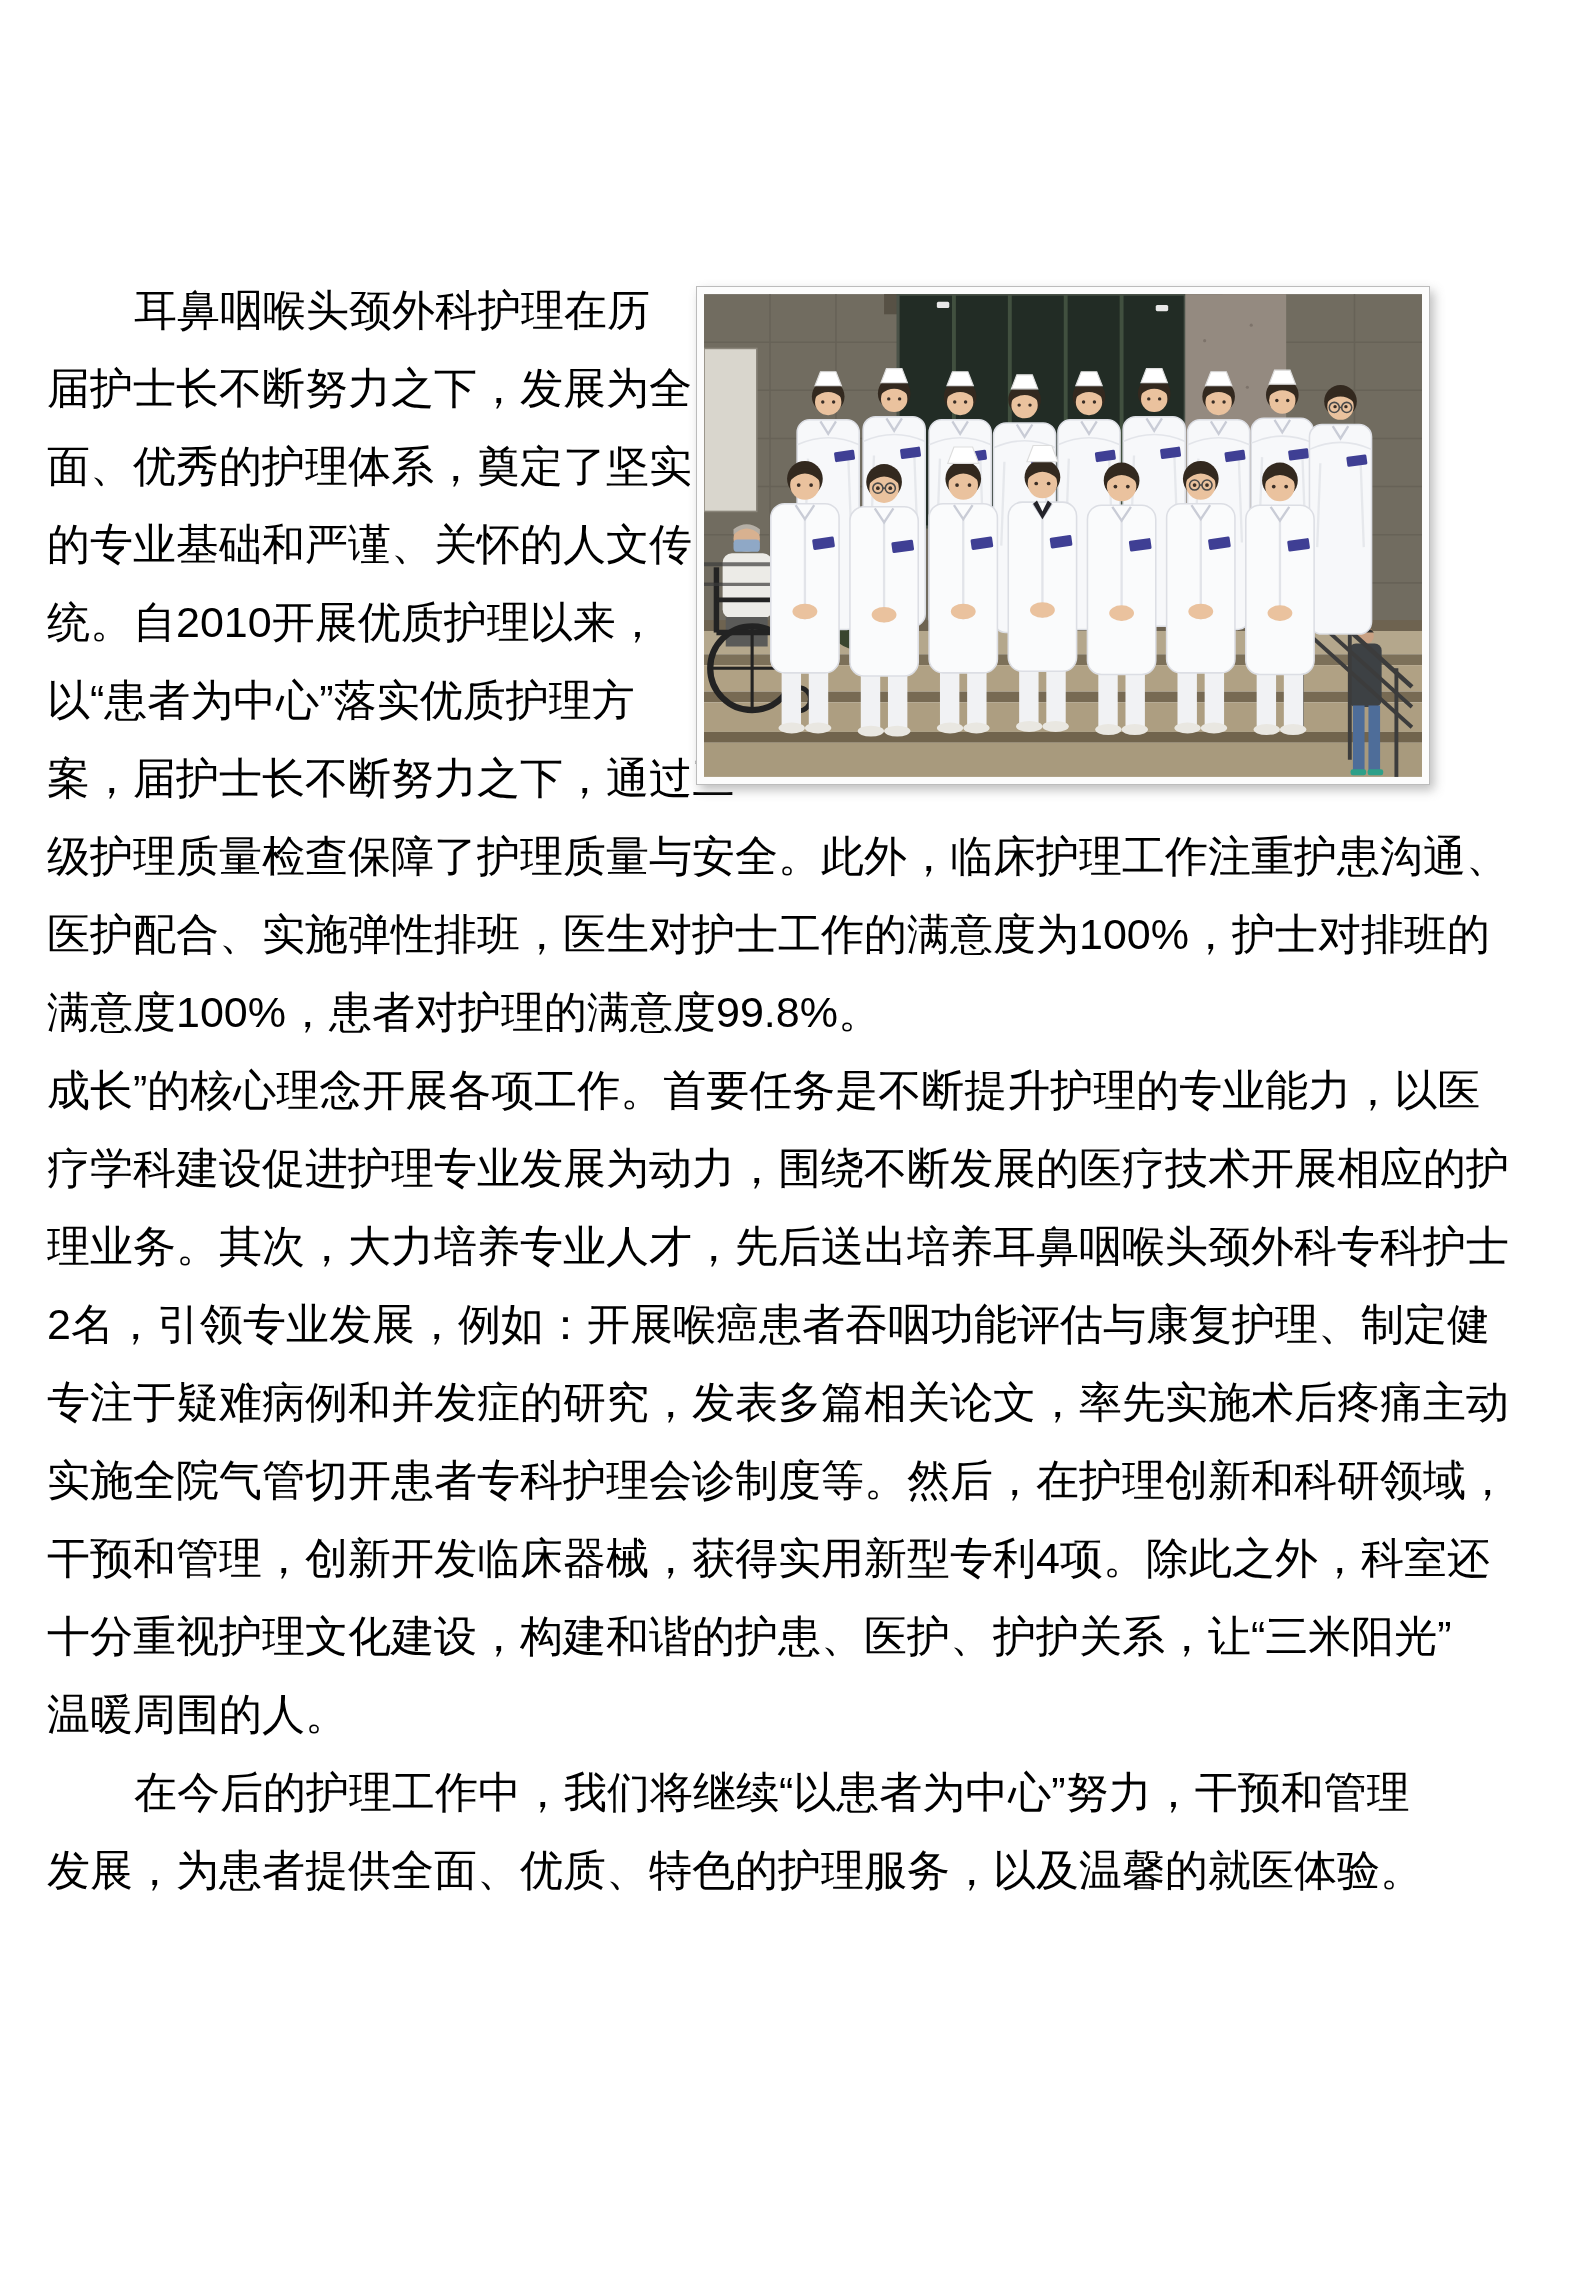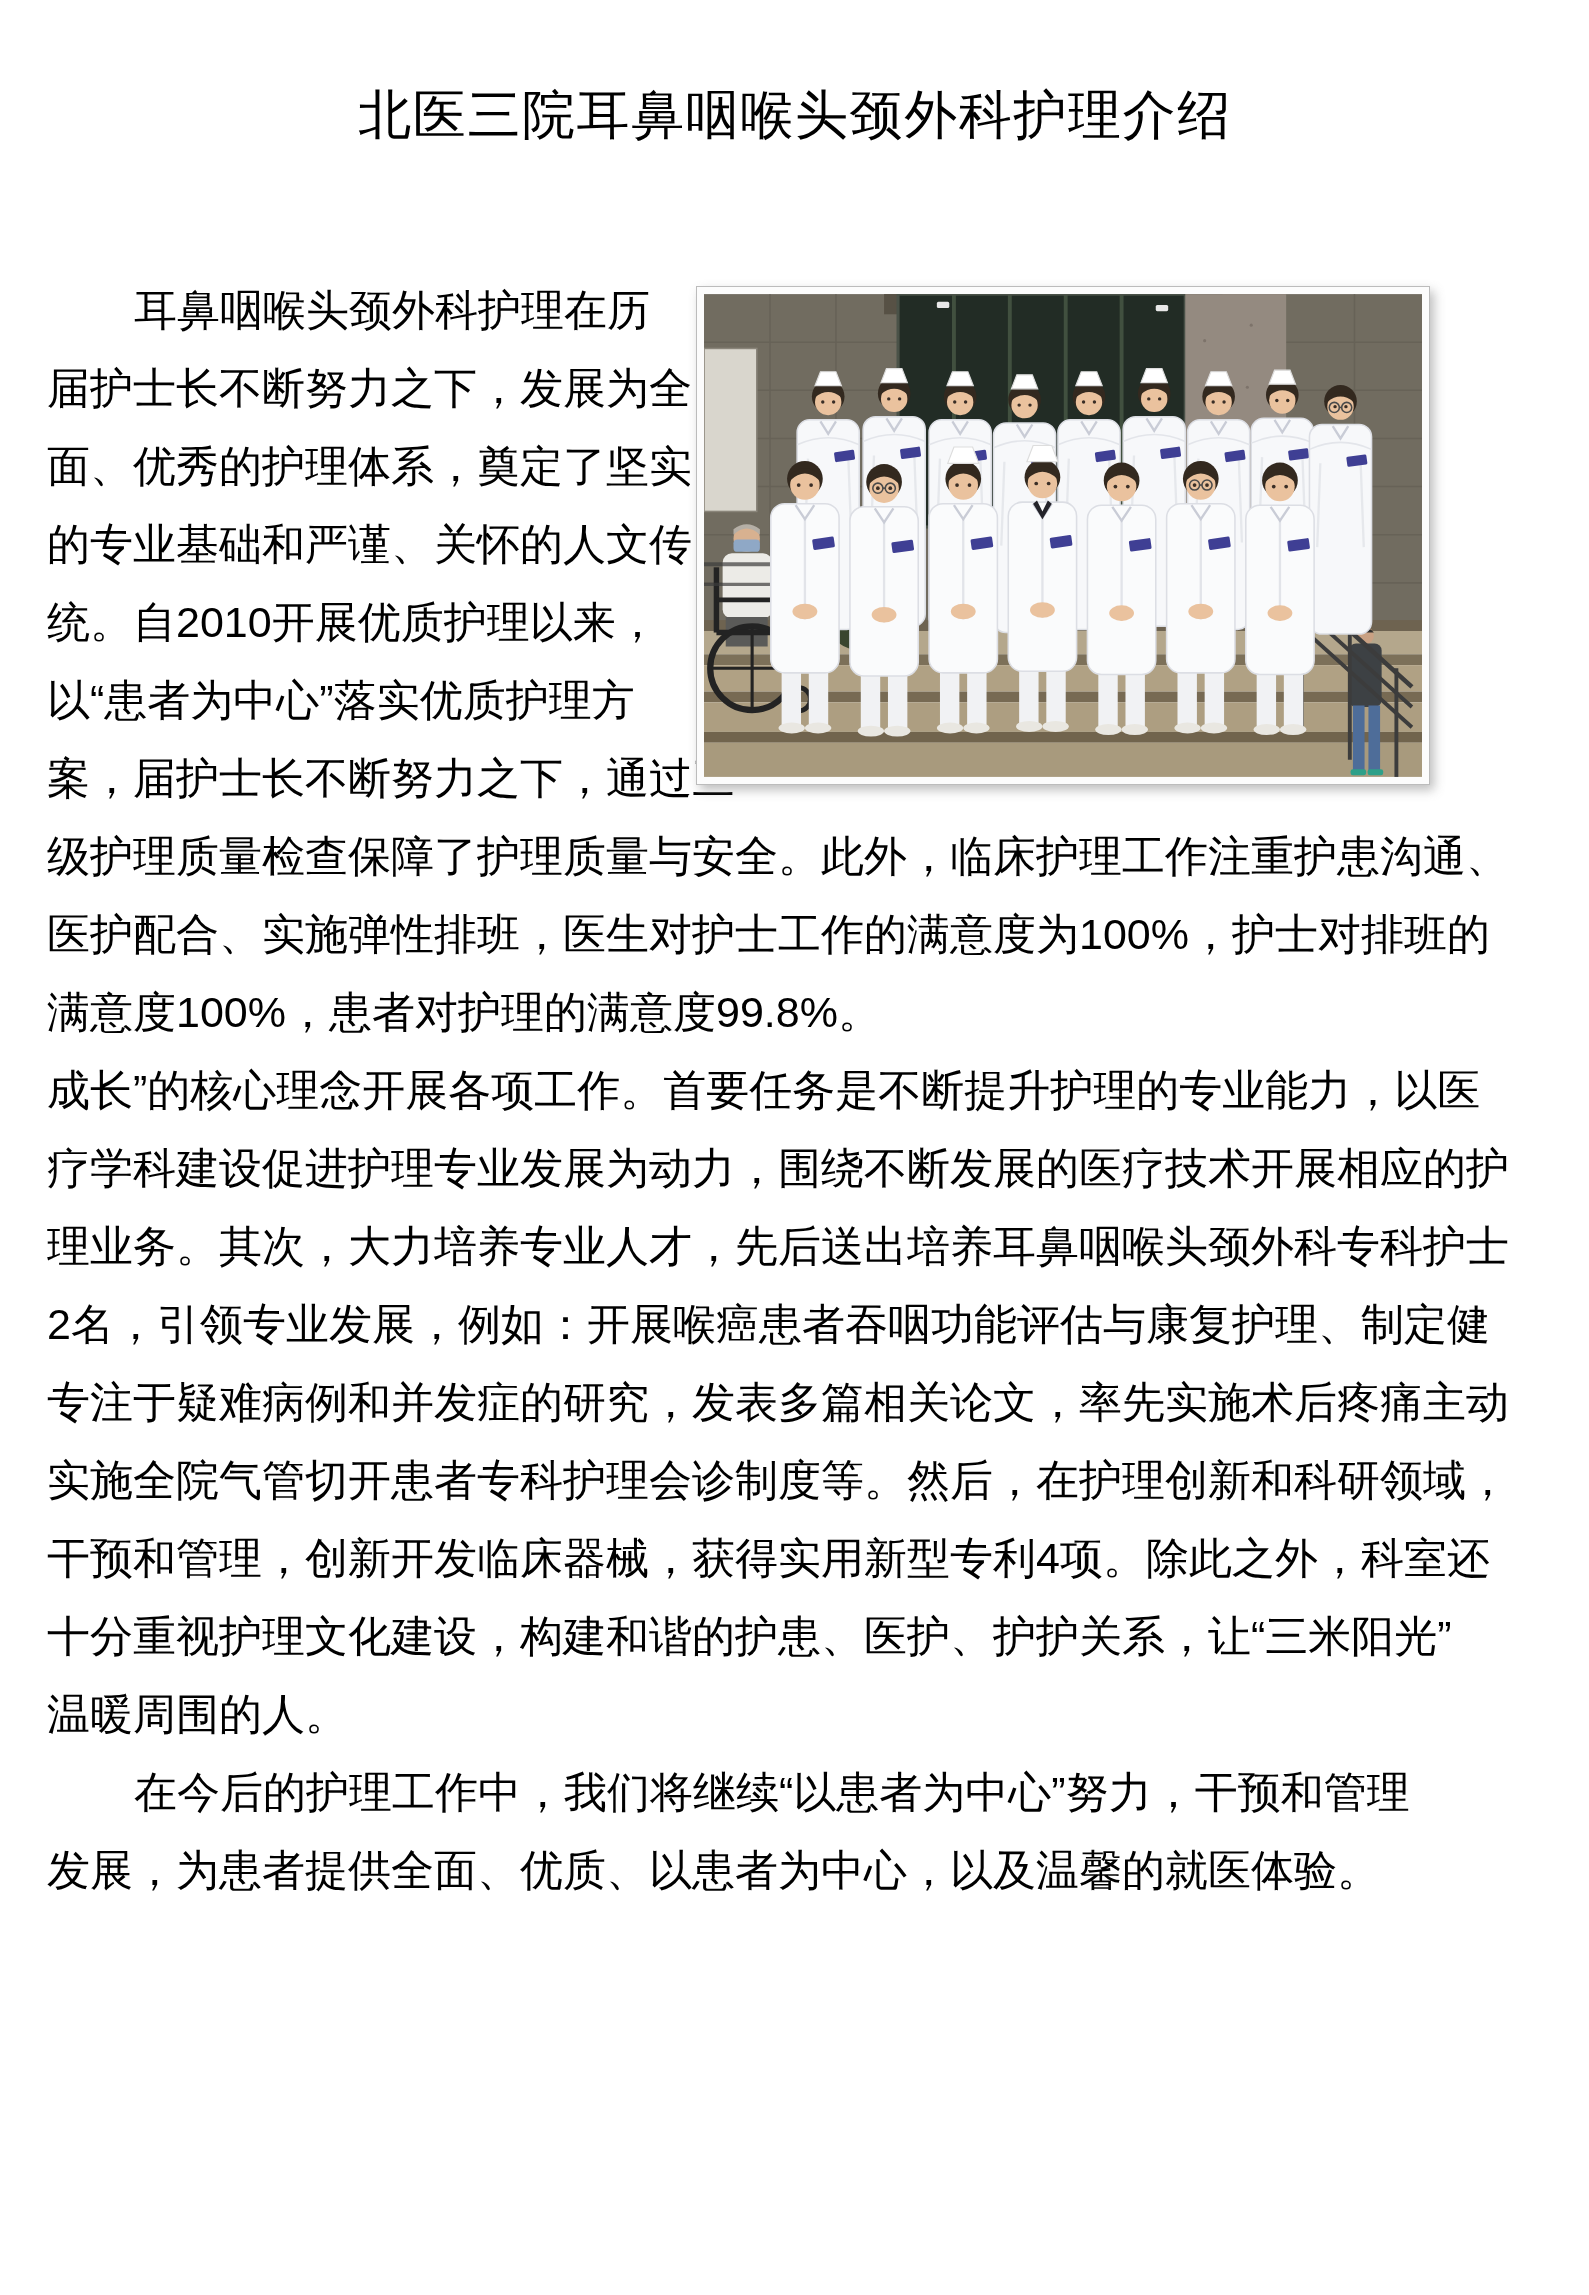--- a/index.html
+++ b/index.html
@@ -47,21 +47,20 @@
     box-shadow:3.9px 4.7px 10px rgba(110,110,110,0.45);
     z-index:2;
   }
   .photo svg{ display:block; }
 </style>
 </head>
 <body>
 
 <div class="page">
 
-  <h1 class="title">北医三院耳鼻咽喉头颈外科护理介绍</h1>
 
   <div class="lines">
       <div class="line narrow indent">耳鼻咽喉头颈外科护理在历</div>
       <div class="line narrow">届护士长不断努力之下，发展为全</div>
       <div class="line narrow">面、优秀的护理体系，奠定了坚实</div>
       <div class="line narrow">的专业基础和严谨、关怀的人文传</div>
       <div class="line narrow">统。自2010开展优质护理以来，</div>
       <div class="line narrow">以“患者为中心”落实优质护理方</div>
       <div class="line narrow">案，届护士长不断努力之下，通过三</div>
       <div class="line">级护理质量检查保障了护理质量与安全。此外，临床护理工作注重护患沟通、</div>
@@ -70,21 +69,21 @@
       <div class="line">成长”的核心理念开展各项工作。首要任务是不断提升护理的专业能力，以医</div>
       <div class="line">疗学科建设促进护理专业发展为动力，围绕不断发展的医疗技术开展相应的护</div>
       <div class="line">理业务。其次，大力培养专业人才，先后送出培养耳鼻咽喉头颈外科专科护士</div>
       <div class="line">2名，引领专业发展，例如：开展喉癌患者吞咽功能评估与康复护理、制定健</div>
       <div class="line">专注于疑难病例和并发症的研究，发表多篇相关论文，率先实施术后疼痛主动</div>
       <div class="line">实施全院气管切开患者专科护理会诊制度等。然后，在护理创新和科研领域，</div>
       <div class="line">干预和管理，创新开发临床器械，获得实用新型专利4项。除此之外，科室还</div>
       <div class="line">十分重视护理文化建设，构建和谐的护患、医护、护护关系，让“三米阳光”</div>
       <div class="line">温暖周围的人。</div>
       <div class="line indent">在今后的护理工作中，我们将继续“以患者为中心”努力，干预和管理</div>
-      <div class="line">发展，为患者提供全面、优质、以患者为中心，以及温馨的就医体验。</div>
+      <div class="line">发展，为患者提供全面、优质、特色的护理服务，以及温馨的就医体验。</div>
     </div>
 
   <figure class="photo" aria-label="耳鼻咽喉头颈外科护理团队在医院门前台阶上的合影">
     <svg width="718" height="483" viewBox="0 0 925 622" xmlns="http://www.w3.org/2000/svg">
       <defs>
         <g id="fig-back">
           <rect x="-40" y="12" width="80" height="270" rx="16" fill="#f7f8fa" stroke="#dcdee4" stroke-width="2"></rect>
           <path d="M-40,44 Q0,26 40,44" fill="none" stroke="#e3e5ea" stroke-width="2"></path>
           <path d="M-10,14 L0,30 L10,14" fill="none" stroke="#c9ccd6" stroke-width="3"></path>
           <line x1="-26" y1="62" x2="-30" y2="170" stroke="#e6e8ec" stroke-width="3"></line>

